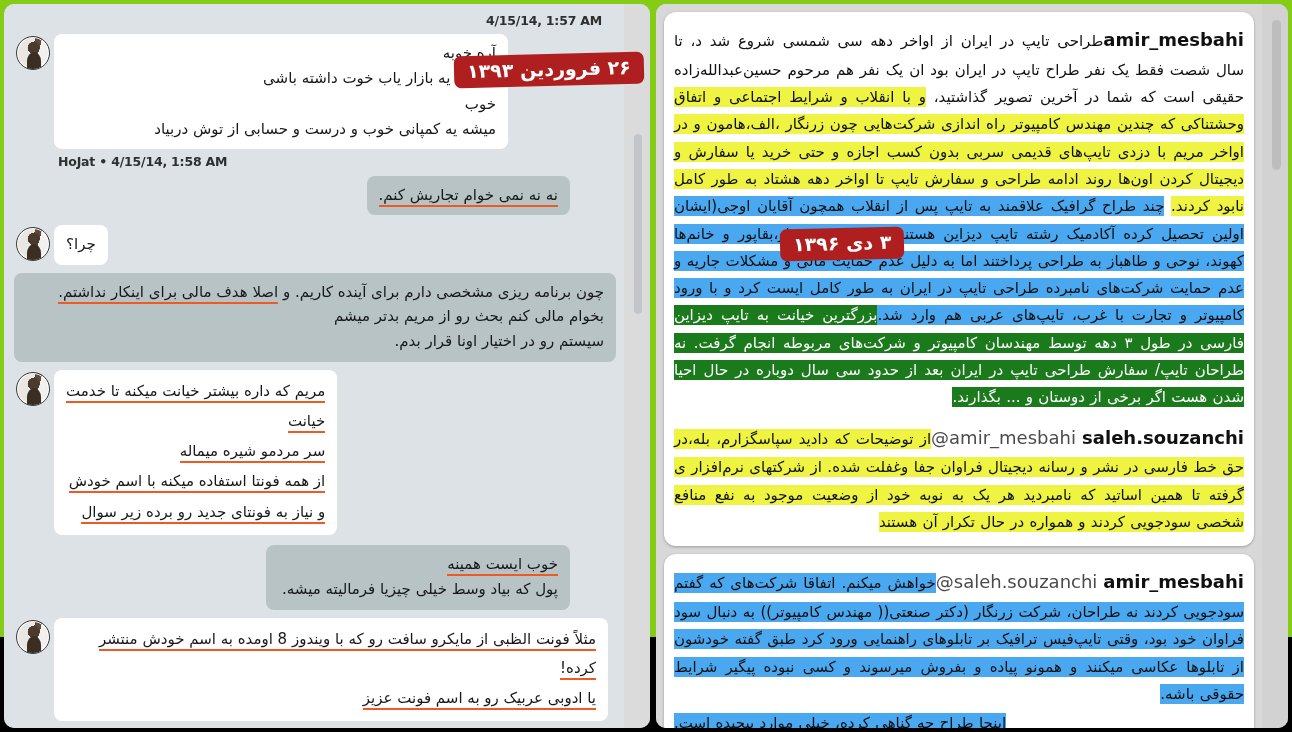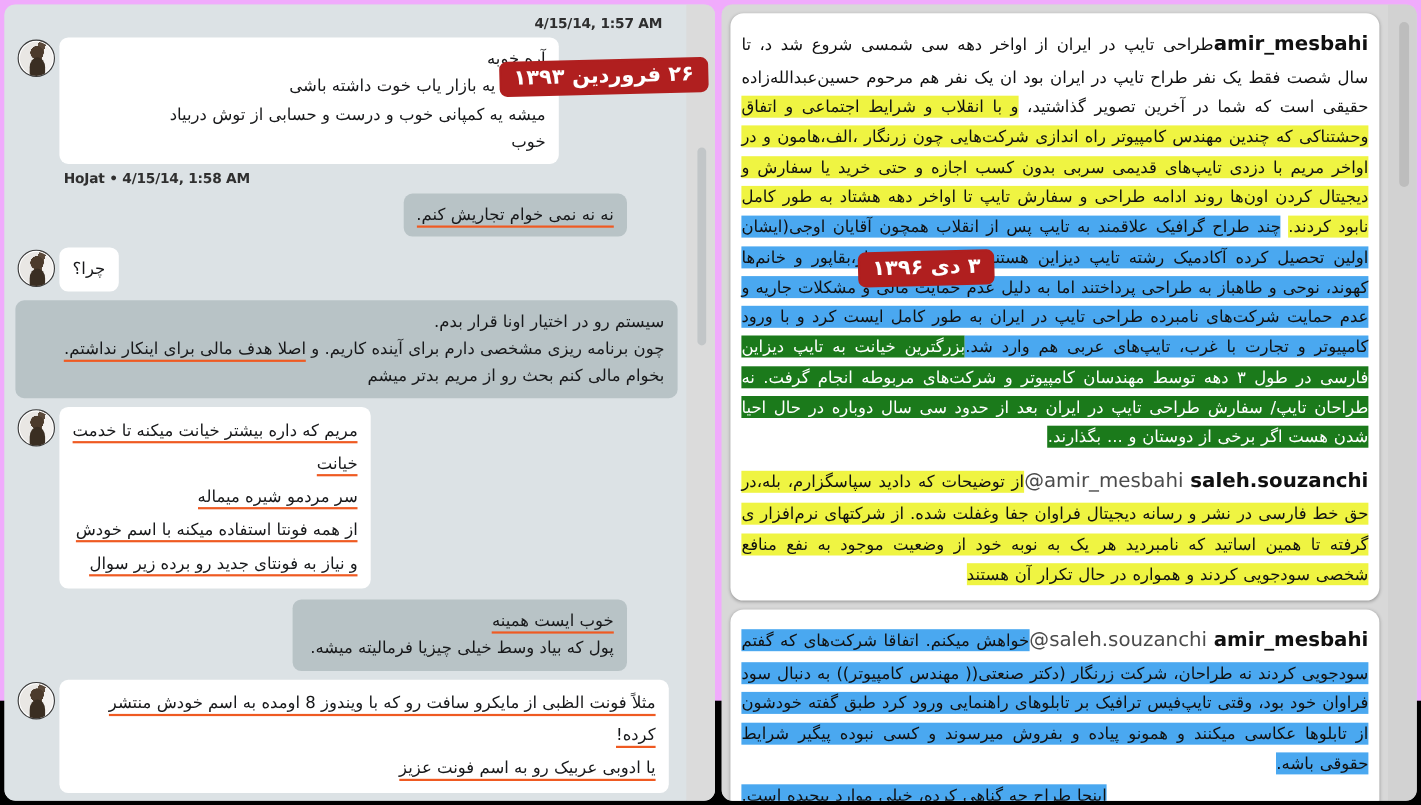--- a/index.html
+++ b/index.html
@@ -11,21 +11,21 @@
     width: 1292px;
     height: 732px;
     overflow: hidden;
     font-family: "DejaVu Sans", "Liberation Sans", sans-serif;
   }
 
   #root {
     position: relative;
     width: 1292px;
     height: 637px;
-    background: #f0abfc;
+    background: #84cc16;
     display: flex;
     flex-direction: row;
     box-sizing: border-box;
   }
 
   
   #chat-panel {
     position: absolute;
     left: 4px;
     top: 4px;
@@ -242,44 +242,44 @@
 
     <div id="chat-inner">
 
       <div class="chat-timestamp-top">4/15/14, 1:57 AM</div>
 
       <div class="msg-row incoming">
         <div class="avatar"></div>
         <div class="bubble white" style="min-width:430px;">
           <p>آره خوبه</p>
           <p>اما اگه یه بازار یاب خوت داشته باشی</p>
+          <p>خوب</p>
           <p>میشه یه کمپانی خوب و درست و حسابی از توش دربیاد</p>
-          <p>خوب</p>
         </div>
       </div>
 
       <div class="sender-line">HoJat • 4/15/14, 1:58 AM</div>
 
       <div class="msg-row outgoing">
         <div class="bubble gray" style="margin-right:46px;">
           <p><span class="u">نه نه نمی خوام تجاریش کنم.</span></p>
         </div>
       </div>
 
       <div class="msg-row incoming" style="margin-top:10px;">
         <div class="avatar"></div>
         <div class="bubble white">
           <p>چرا؟</p>
         </div>
       </div>
 
       <div class="msg-row outgoing" style="margin-top:8px;">
         <div class="bubble gray" style="width:580px;max-width:580px;">
+          <p>چون برنامه ریزی مشخصی دارم برای آینده کاریم. و <span class="u">اصلا هدف مالی برای اینکار نداشتم.</span> بخوام مالی کنم بحث رو از مریم بدتر میشم</p>
           <p>سیستم رو در اختیار اونا قرار بدم.</p>
-          <p>چون برنامه ریزی مشخصی دارم برای آینده کاریم. و <span class="u">اصلا هدف مالی برای اینکار نداشتم.</span> بخوام مالی کنم بحث رو از مریم بدتر میشم</p>
         </div>
       </div>
 
       <div class="msg-row incoming" style="margin-top:8px;">
         <div class="avatar"></div>
         <div class="bubble white" style="line-height:1.95;">
           <p><span class="u">مریم که داره بیشتر خیانت میکنه تا خدمت</span></p>
           <p><span class="u">خیانت</span></p>
           <p><span class="u">سر مردمو شیره میماله</span></p>
           <p><span class="u">از همه فونتا استفاده میکنه با اسم خودش</span></p>

